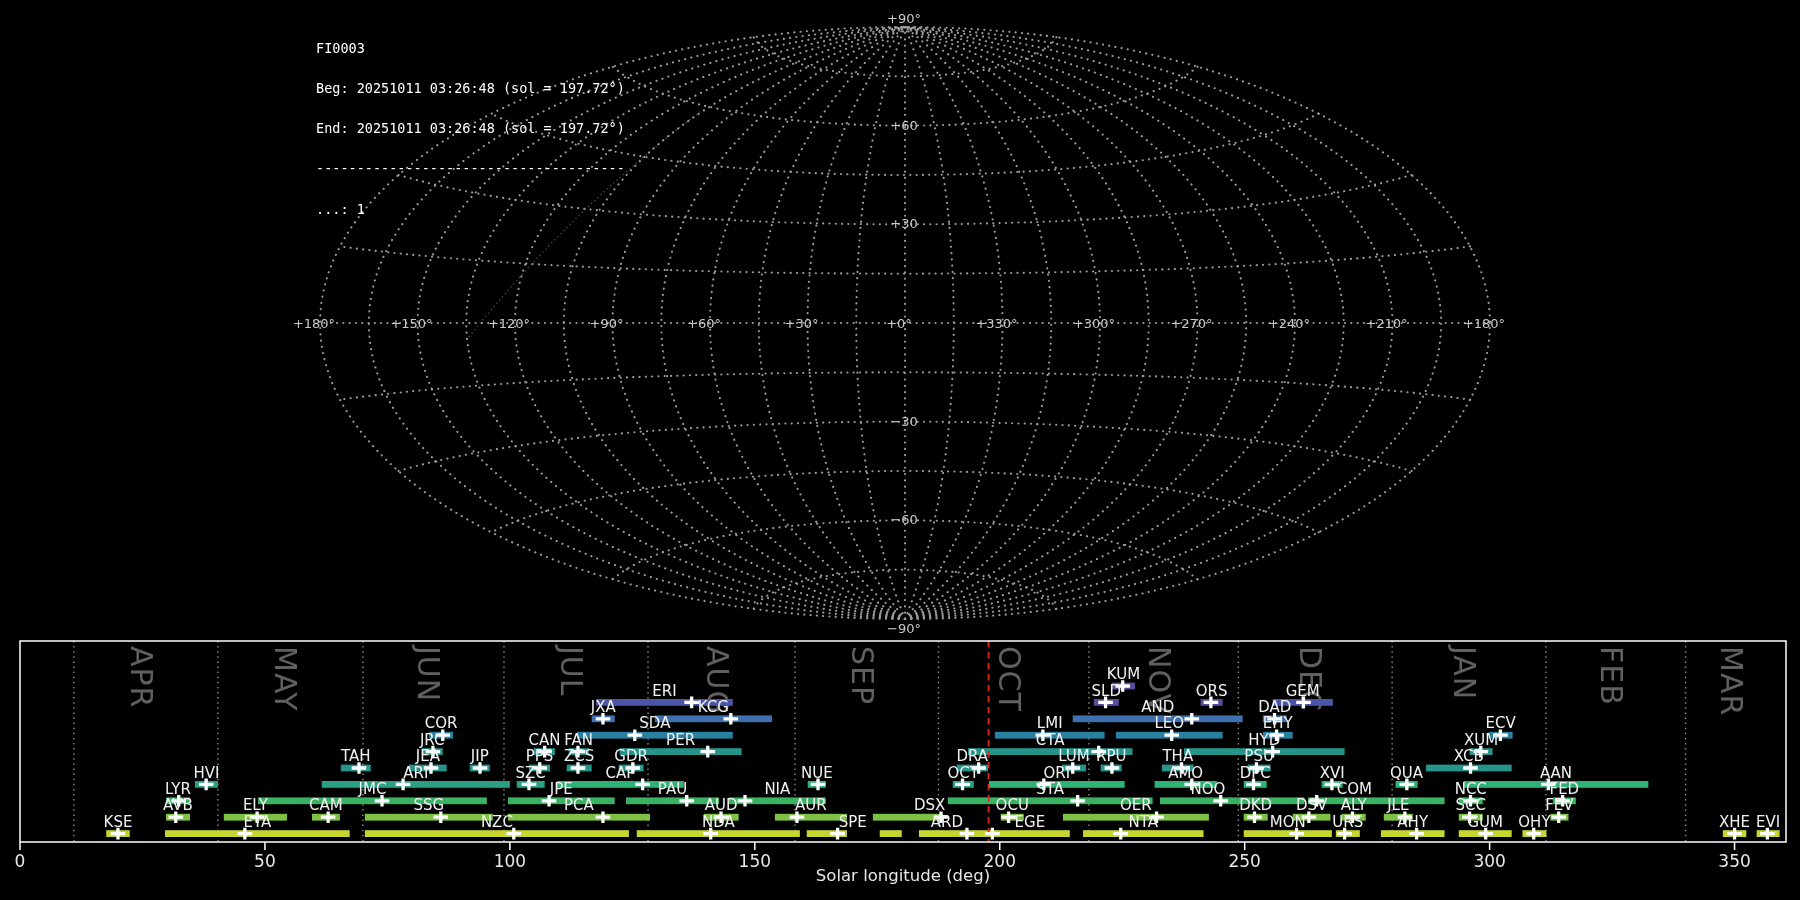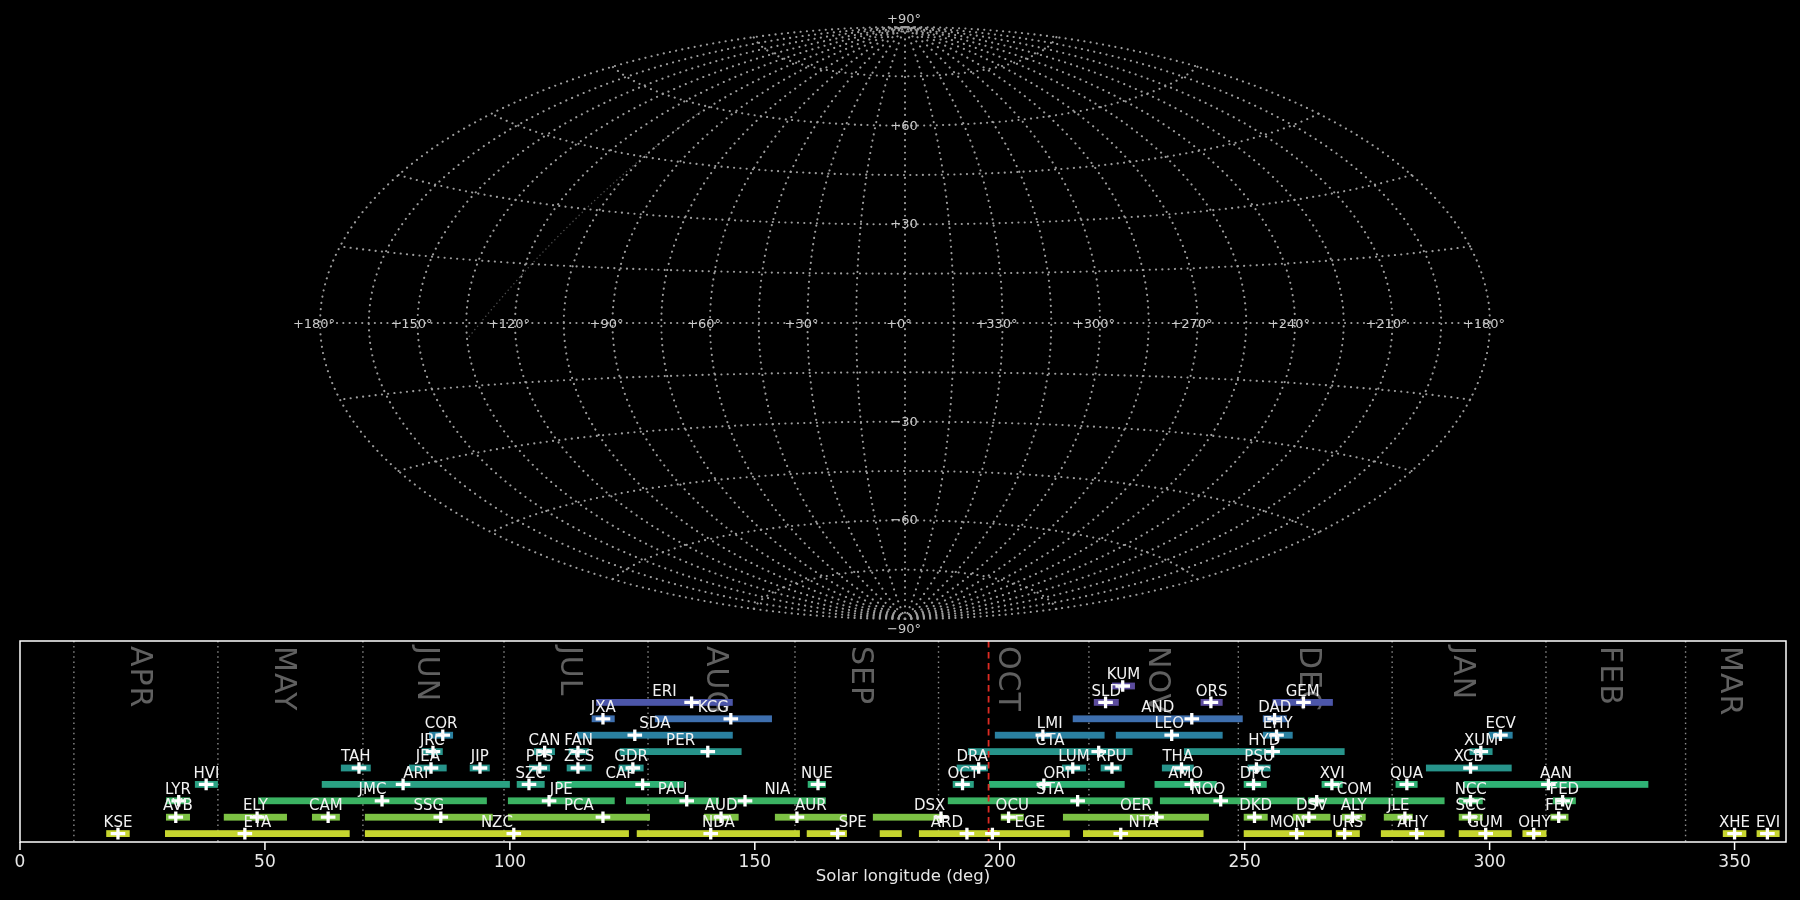--- a/index.html
+++ b/index.html
@@ -377,13 +377,20 @@
       <text x="20" y="867" font-size="17" fill="#e8e8e8" text-anchor="middle" font-family="&quot;DejaVu Sans&quot;,sans-serif">0</text>
       <text x="264.9375866851595" y="867" font-size="17" fill="#e8e8e8" text-anchor="middle" font-family="&quot;DejaVu Sans&quot;,sans-serif">50</text>
       <text x="509.875173370319" y="867" font-size="17" fill="#e8e8e8" text-anchor="middle" font-family="&quot;DejaVu Sans&quot;,sans-serif">100</text>
       <text x="754.8127600554785" y="867" font-size="17" fill="#e8e8e8" text-anchor="middle" font-family="&quot;DejaVu Sans&quot;,sans-serif">150</text>
       <text x="999.750346740638" y="867" font-size="17" fill="#e8e8e8" text-anchor="middle" font-family="&quot;DejaVu Sans&quot;,sans-serif">200</text>
       <text x="1244.6879334257976" y="867" font-size="17" fill="#e8e8e8" text-anchor="middle" font-family="&quot;DejaVu Sans&quot;,sans-serif">250</text>
       <text x="1489.625520110957" y="867" font-size="17" fill="#e8e8e8" text-anchor="middle" font-family="&quot;DejaVu Sans&quot;,sans-serif">300</text>
       <text x="1734.5631067961165" y="867" font-size="17" fill="#e8e8e8" text-anchor="middle" font-family="&quot;DejaVu Sans&quot;,sans-serif">350</text>
       <text x="903" y="881" font-size="16.5" fill="#e8e8e8" text-anchor="middle" font-family="&quot;DejaVu Sans&quot;,sans-serif">Solar longitude (deg)</text>
     </svg>
+  <div class="info">
+    <div>FI0003</div>
+    <div>Beg: 20251011 03:26:48 (sol = 197.72°)</div>
+    <div>End: 20251011 03:26:48 (sol = 197.72°)</div>
+    <div>--------------------------------------</div>
+    <div>...: 1</div>
+  </div>
 </div>
 
 </body></html>

